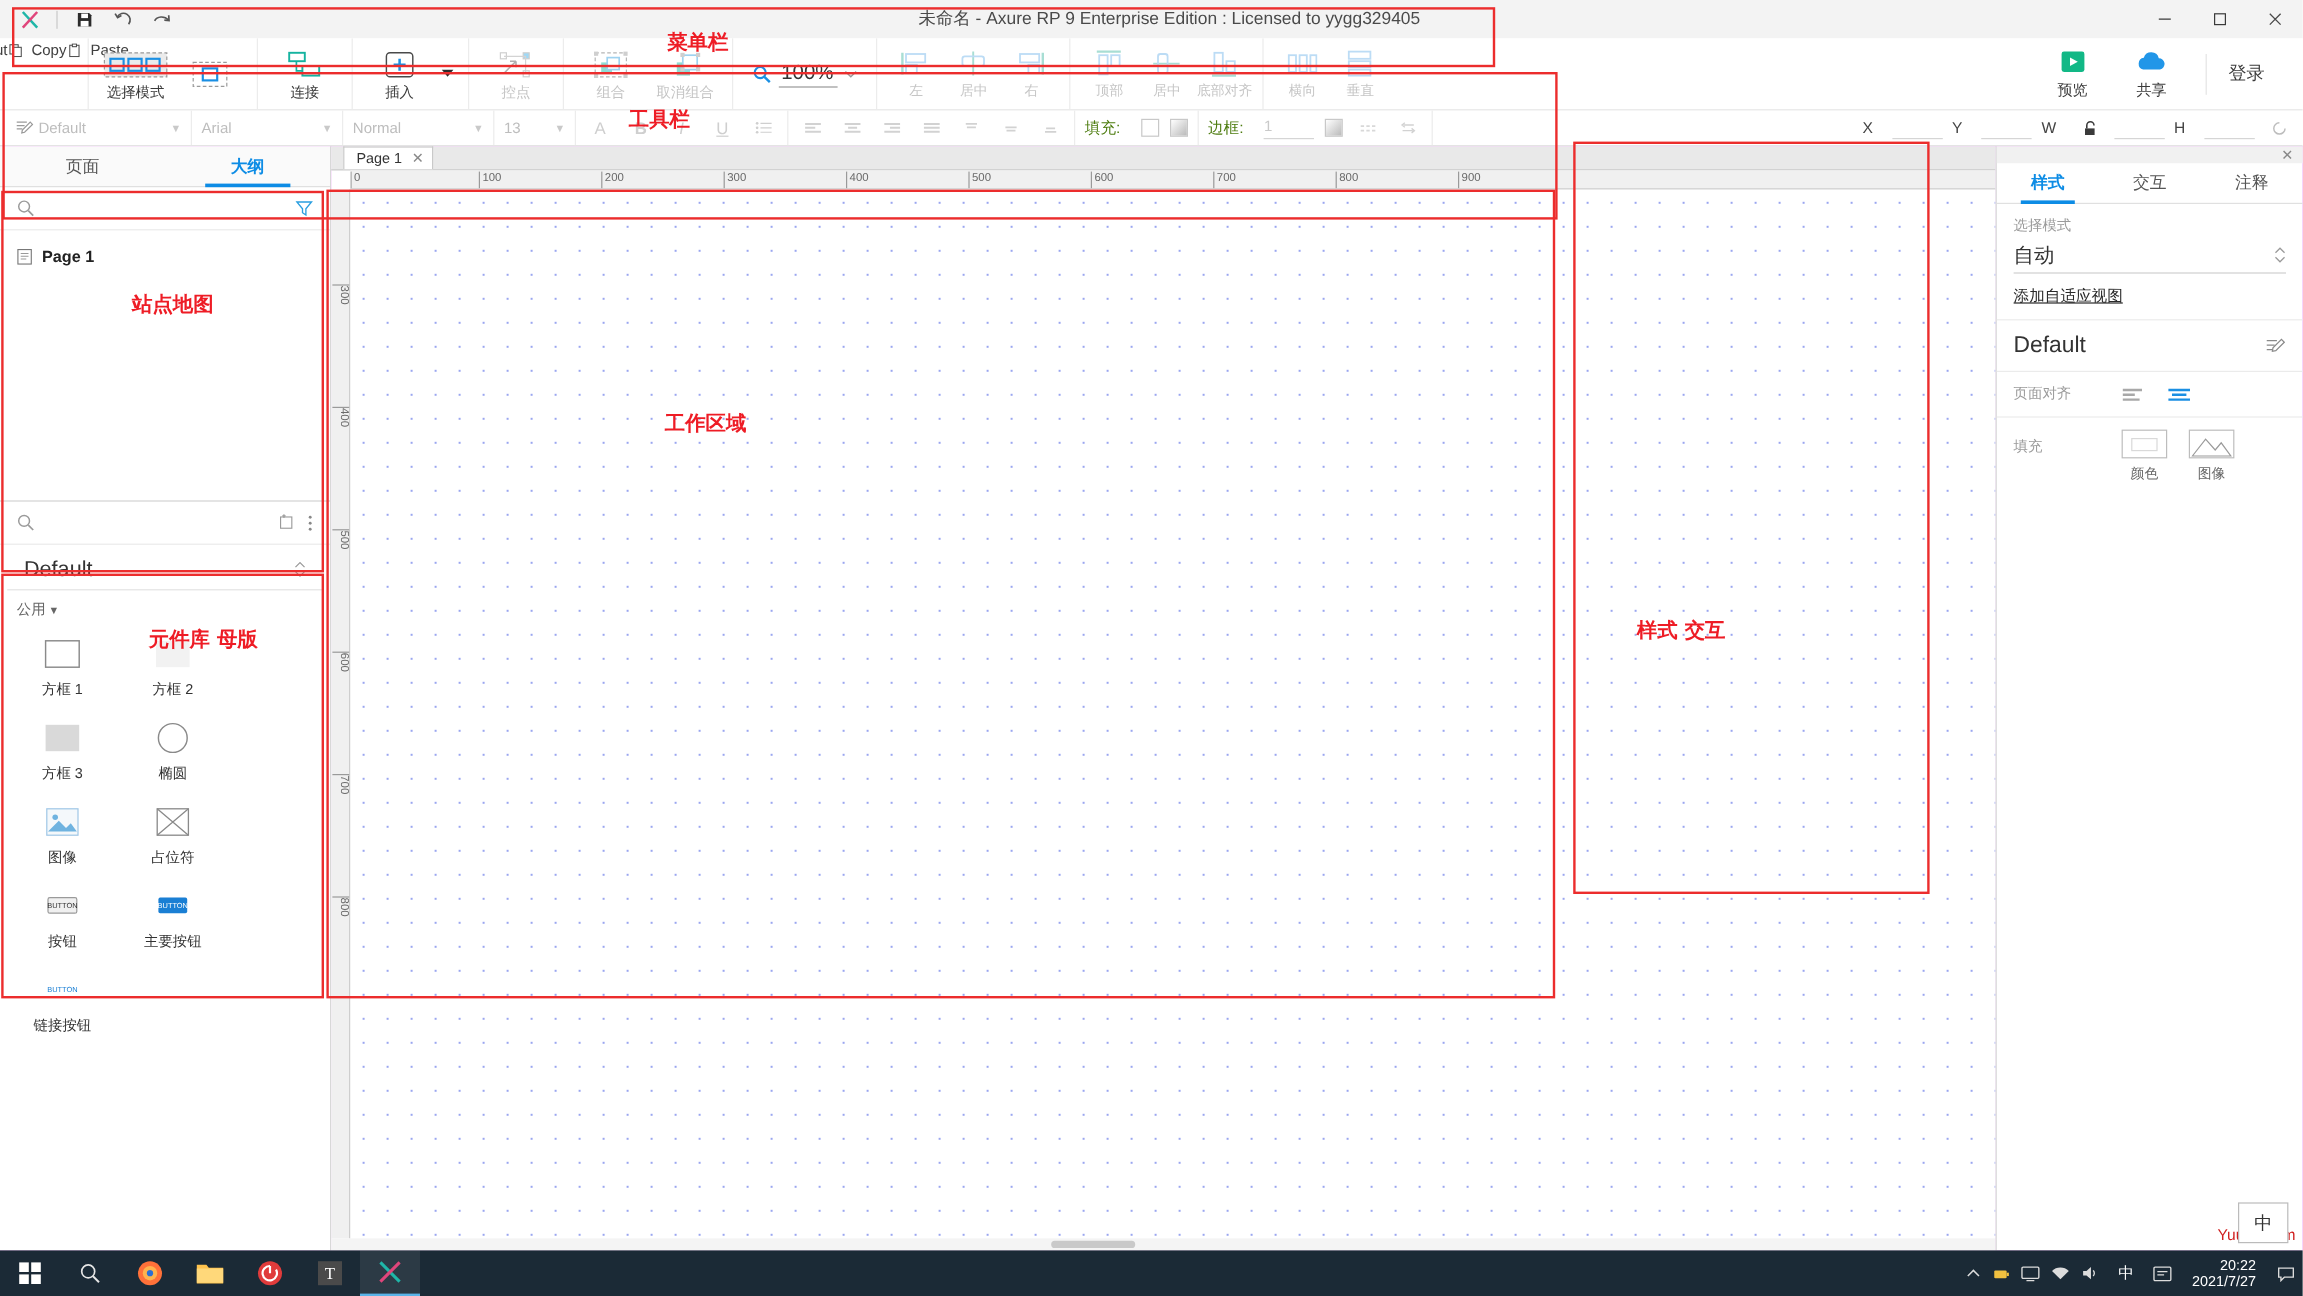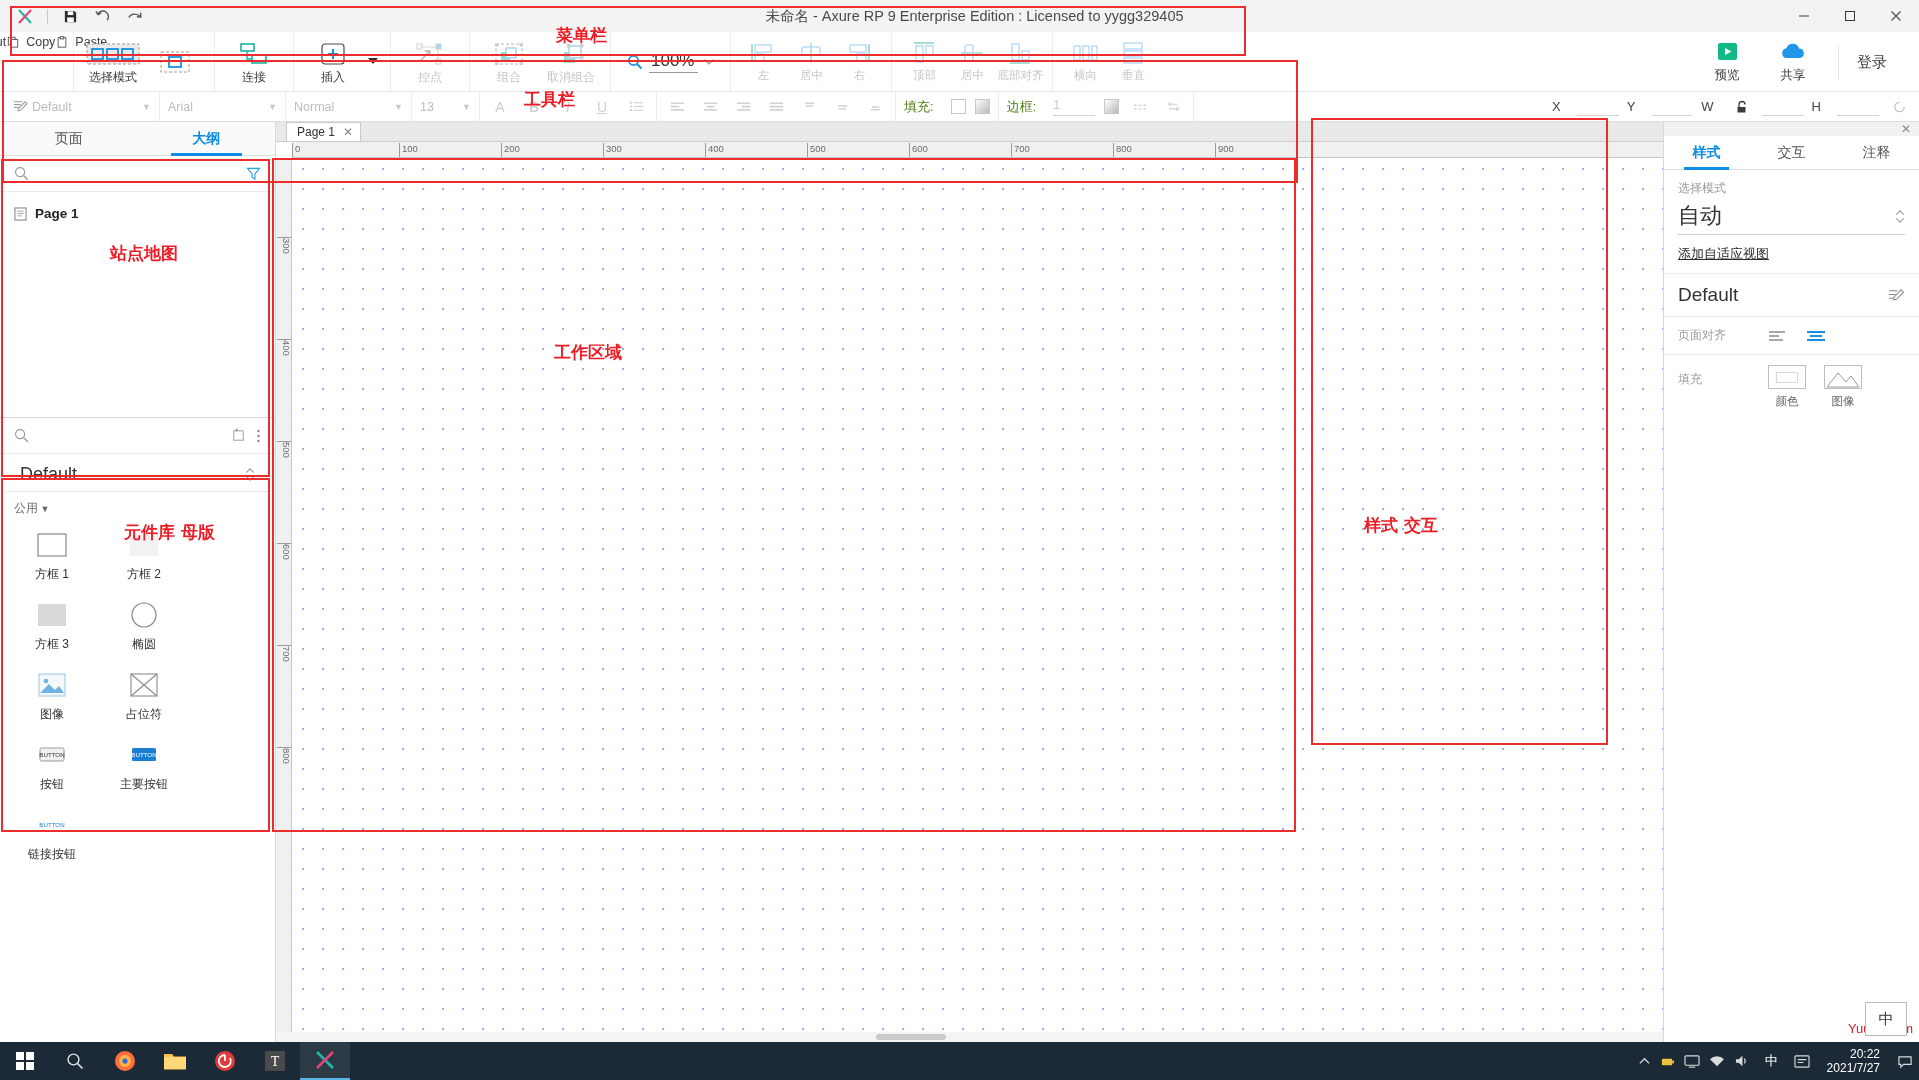--- a/index.html
+++ b/index.html
@@ -97,21 +97,21 @@
           background-size: 20px 20px; background-position: 1px 1px; }
   .hscroll { height:10px; background:#f4f4f4; position:relative; }
   .hscroll .thumb { position:absolute; height:6px; top:2px; background:#c9c9c9; border-radius:3px; }
 
   
   .rightcol { width:256px; flex:0 0 256px; background:#fff; border-left:1px solid #d8d8d8; display:flex; flex-direction:column; position:relative; }
   .rp-close { height:14px; display:flex; justify-content:flex-end; align-items:center; padding-right:8px; background:#f1f1f1; font-size:12px; color:#888; }
   .rp-tabs { height:34px; display:flex; border-bottom:1px solid #e0e0e0; }
   .rsec { padding:10px 14px; border-bottom:1px solid #ebebeb; }
   .rlabel { font-size:12px; color:#9b9b9b; margin-bottom:4px; }
-  .rselect { font-size:22px; color:#333; border-bottom:1px solid #cfcfcf; padding-bottom:3px; display:flex; justify-content:space-between; align-items:center; }
+  .rselect { font-size:17px; color:#333; border-bottom:1px solid #cfcfcf; padding-bottom:3px; display:flex; justify-content:space-between; align-items:center; }
   .rlink { font-size:13px; color:#2a2a2a; text-decoration:underline; display:inline-block; margin-top:10px; }
   .rbig { font-size:19px; color:#333; display:flex; justify-content:space-between; align-items:center; }
   .rrow { display:flex; align-items:center; gap:18px; }
   .fillopt { display:flex; flex-direction:column; align-items:center; gap:5px; }
   .fillopt .fl { font-size:11.5px; color:#666; }
   .fillbox { width:38px; height:24px; border:1px solid #bdbdbd; display:flex; align-items:center; justify-content:center; }
 
   
   .annot { position:absolute; border:2px solid #ec2d2d; pointer-events:none; z-index:50; }
   .annot-txt { position:absolute; color:#ee1c25; font-size:17px; font-weight:bold; z-index:51; pointer-events:none;

